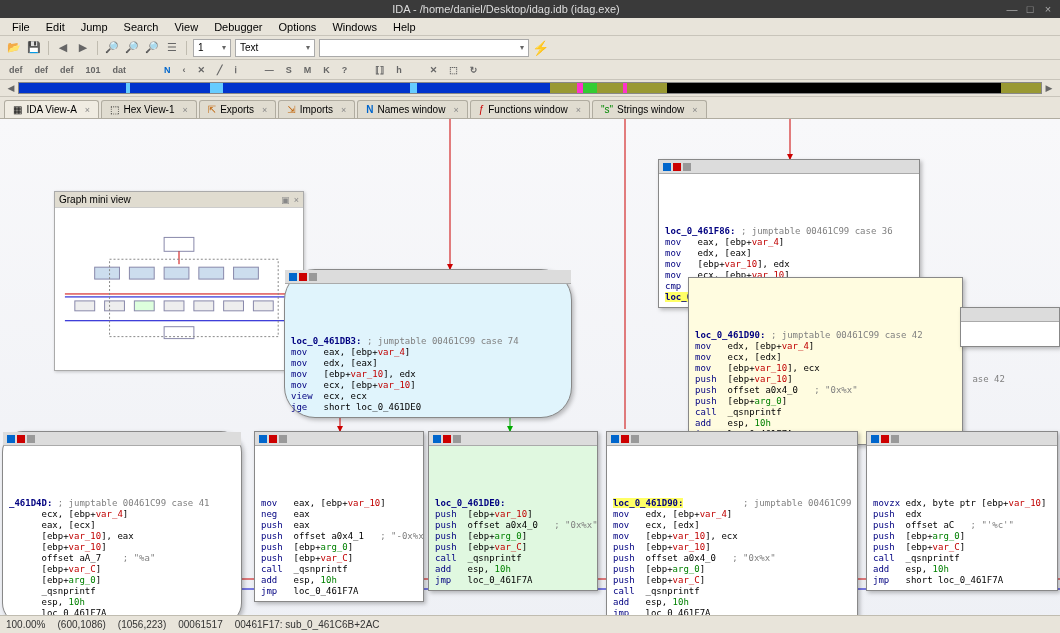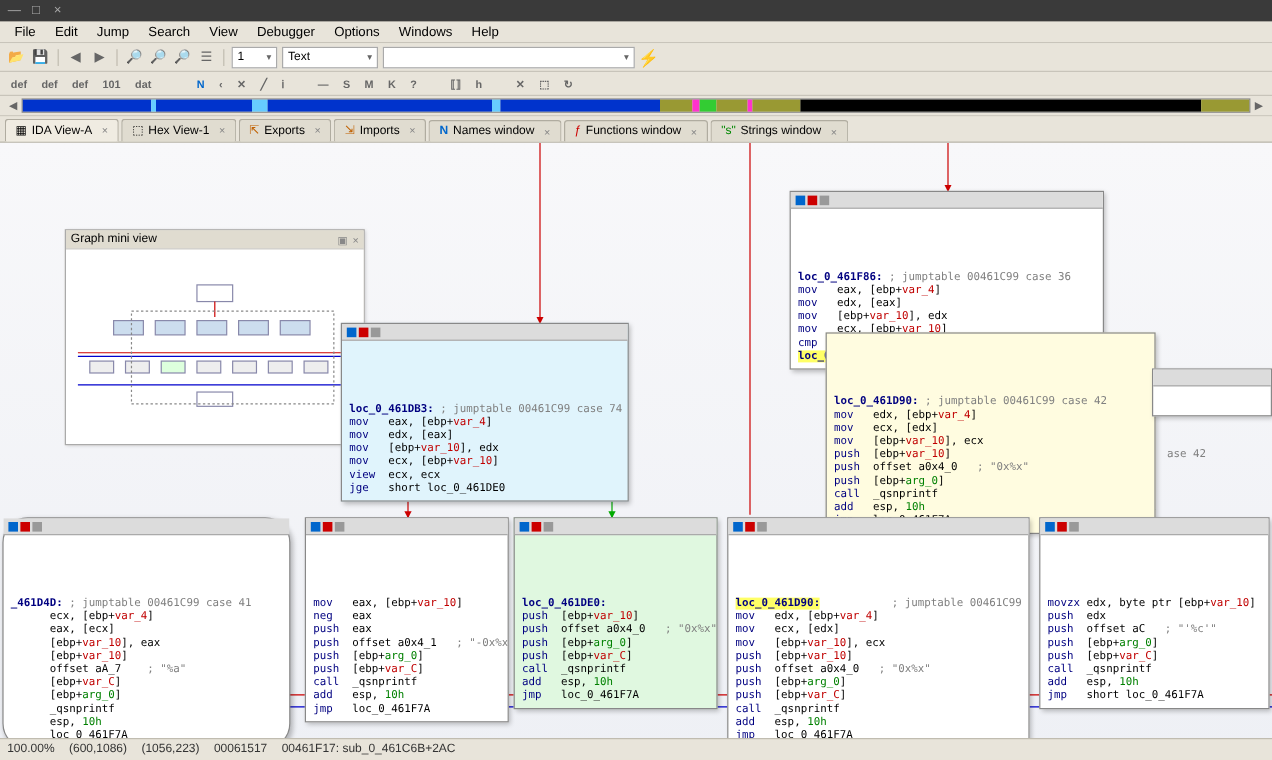--- a/index.html
+++ b/index.html
@@ -66,20 +66,21 @@
 
 svg.edges { position:absolute; top:0; left:0; width:100%; height:100%; pointer-events:none; }
 
 
 .statusbar { position:absolute; bottom:0; width:100%; height:18px; background:#e8e4da; border-top:1px solid #c0bcb0; display:flex; align-items:center; padding:0 6px; font-size:10px; gap:12px; color:#333; }
 </style>
 </head>
 <body>
 
 <div class="titlebar">
+  <span class="title">IDA - /home/daniel/Desktop/idag.idb (idag.exe)</span>
   <div class="win-btns">
     <span class="win-btn">—</span>
     <span class="win-btn">□</span>
     <span class="win-btn">×</span>
   </div>
 </div>
 
 <div class="menubar">
   <span class="menu">File</span>
   <span class="menu">Edit</span>
@@ -285,21 +286,21 @@
     <div class="node-body"><span class="loc">loc_0_461F86:</span> <span class="comment">; jumptable 00461C99 case 36</span>
 <span class="kw">mov   </span>eax, [ebp+<span class="var">var_4</span>]
 <span class="kw">mov   </span>edx, [eax]
 <span class="kw">mov   </span>[ebp+<span class="var">var_10</span>], edx
 <span class="kw">mov   </span>ecx, [ebp+<span class="var">var_10</span>]
 <span class="kw">cmp   </span>ecx, <span class="num">0FFh</span>
 <span class="hl loc">loc_0_461D90</span><span class="kw">jg    </span> <span class="comment"> ; jumptable 00461C99 case 42</span>
 </div>
   </div>
 
-  <div class="node" style="left: 284px; top: 150px; width: 240px; background: rgb(224, 244, 252);">
+  <div class="node" style="left: 284px; top: 150px; width: 288px; background: rgb(224, 244, 252); border-radius: 31px;">
     <div class="node-titlebar">
         <span class="dot" style="background:#06c"></span>
         <span class="dot" style="background:#c00"></span>
         <span class="dot" style="background:#999"></span>
       </div>
     <div class="node-body"><span class="loc">loc_0_461DB3:</span> <span class="comment">; jumptable 00461C99 case 74</span>
 <span class="kw">mov   </span>eax, [ebp+<span class="var">var_4</span>]
 <span class="kw">mov   </span>edx, [eax]
 <span class="kw">mov   </span>[ebp+<span class="var">var_10</span>], edx
 <span class="kw">mov   </span>ecx, [ebp+<span class="var">var_10</span>]

